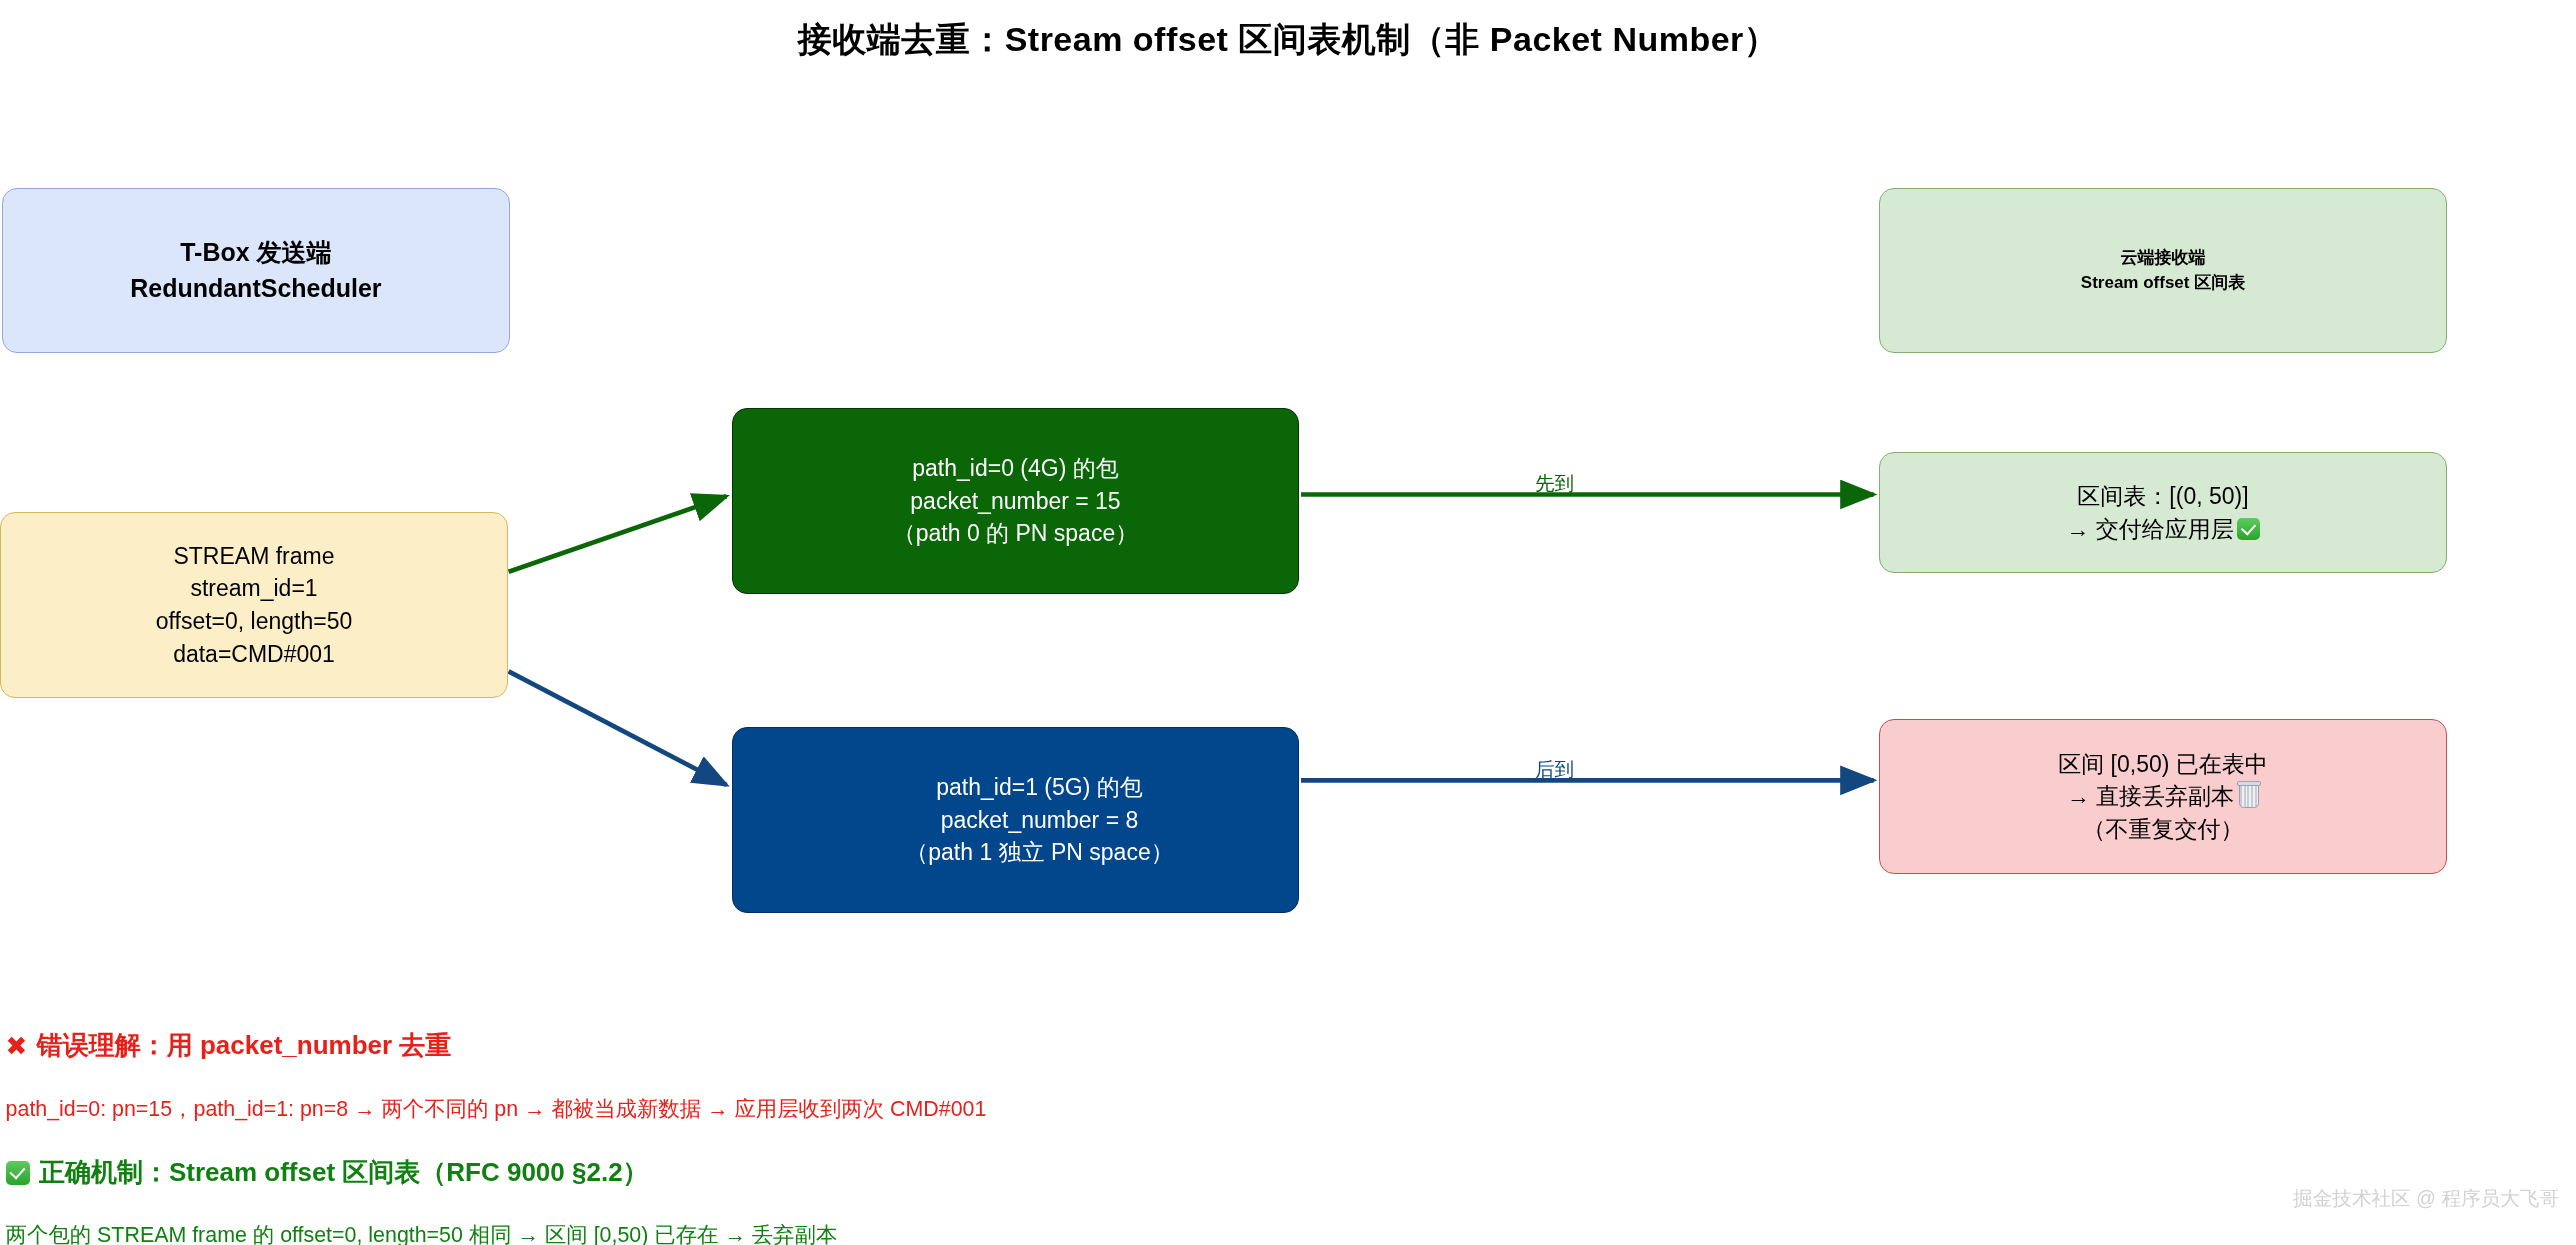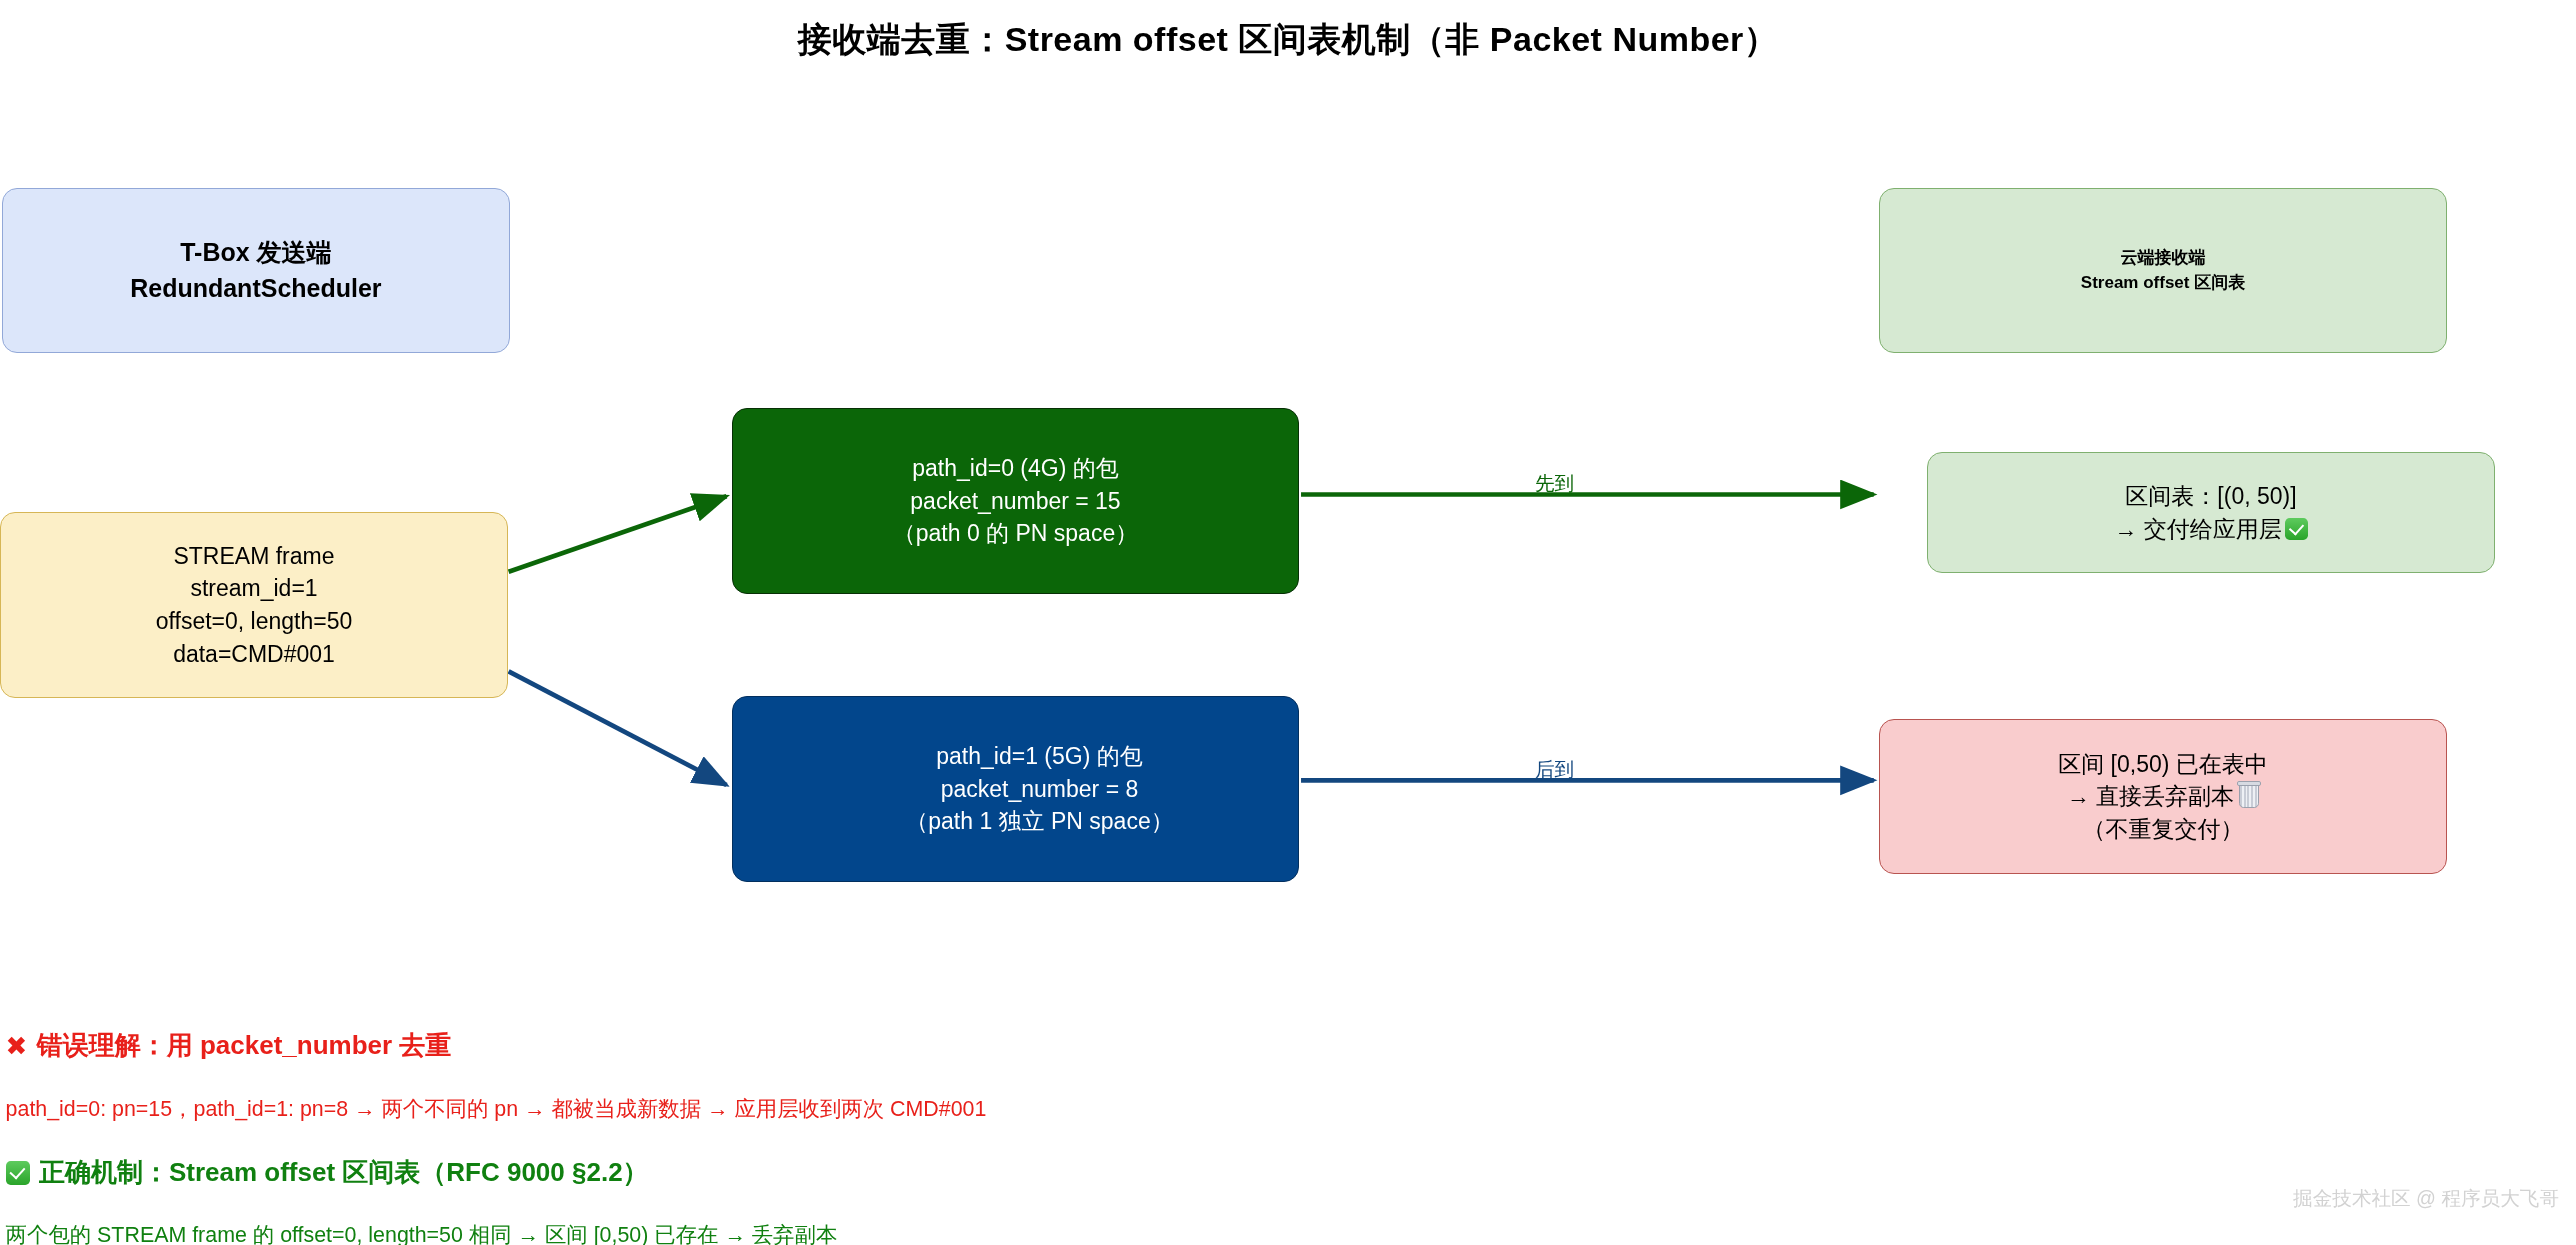--- a/index.html
+++ b/index.html
@@ -66,21 +66,21 @@
   #node-path0 {
     left: 732px; top: 408px; width: 567px; height: 186px;
     background: #0B6608;
     border-color: #072F06;
     color: #FFFFFF;
     font-size: 23px;
   }
 
   
   #node-path1 {
-    left: 732px; top: 696px; width: 567px; height: 186px;
+    left: 732px; top: 727px; width: 567px; height: 186px;
     background: #02468C;
     border-color: #022F5E;
     color: #FFFFFF;
     font-size: 23px;
     padding-left: 48px;
   }
 
   
   #node-receiver {
     left: 1879px; top: 188px; width: 568px; height: 165px;
@@ -91,21 +91,20 @@
     color: #000000;
   }
 
   
   #node-accept {
     left: 1879px; top: 452px; width: 568px; height: 121px;
     background: #D6E9D2;
     border-color: #7FB06F;
     font-size: 23px;
     color: #000000;
-    margin-left: 48px;
   }
 
   
   #node-discard {
     left: 1879px; top: 719px; width: 568px; height: 155px;
     background: #F9CCCD;
     border-color: #B85450;
     font-size: 23px;
     color: #000000;
   }

